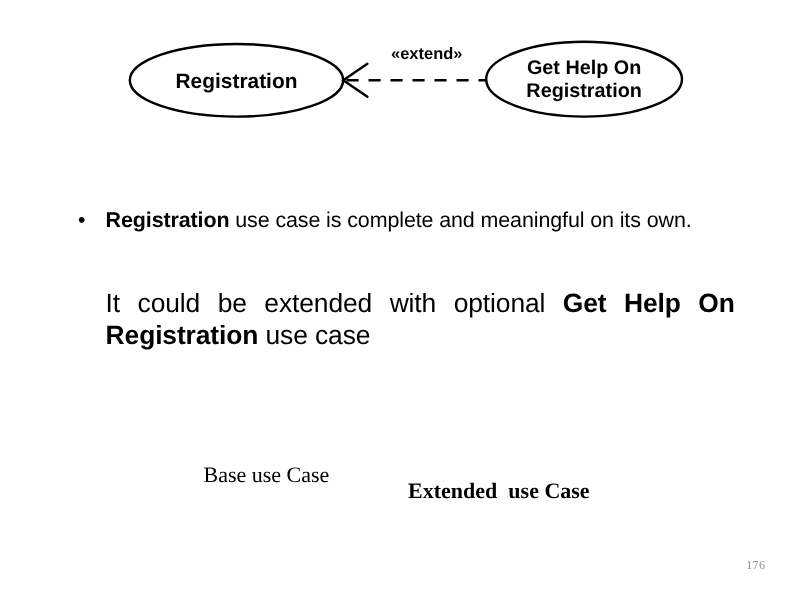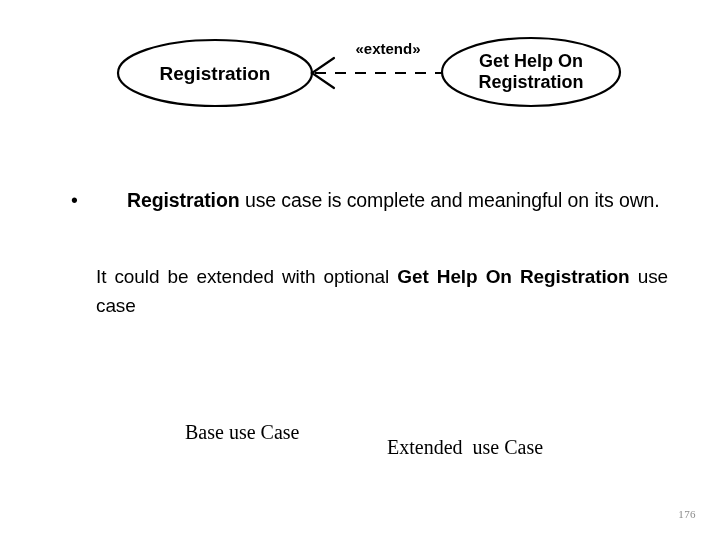--- a/index.html
+++ b/index.html
@@ -65,27 +65,26 @@
   .bullet-marker {
     position: absolute;
     left: 11px;
     top: 0;
     font-size: 19.5px;
     line-height: 29px;
   }
   .bullet-text {
     display: block;
     width: 572px;
-    margin-left: 31px;
   }
 
   .para-block {
     margin-top: 47px;
     padding-left: 36px;
-    font-size: 19px;
+    font-size: 24px;
     line-height: 29px;
     letter-spacing: -0.1px;
   }
   .para-text {
     display: block;
     width: 572px;
     text-align: justify;
     text-align-last: left;
   }
 
@@ -95,21 +94,21 @@
 
   
   .annot {
     position: absolute;
     font-family: "Liberation Serif", serif;
     font-size: 20px;
     color: #000000;
     white-space: pre;
   }
   #annot-base  { left: 185px; top: 421px; }
-  #annot-ext   { left: 387px; top: 436px; }
+  #annot-ext   { left: 371px; top: 436px; font-weight: bold; }
 
   
   #page-number {
     position: absolute;
     right: 24px;
     top: 508px;
     font-family: Liberation Serif, serif;
     font-size: 11px;
     color: #8c8c8c;
     letter-spacing: 0.4px;

